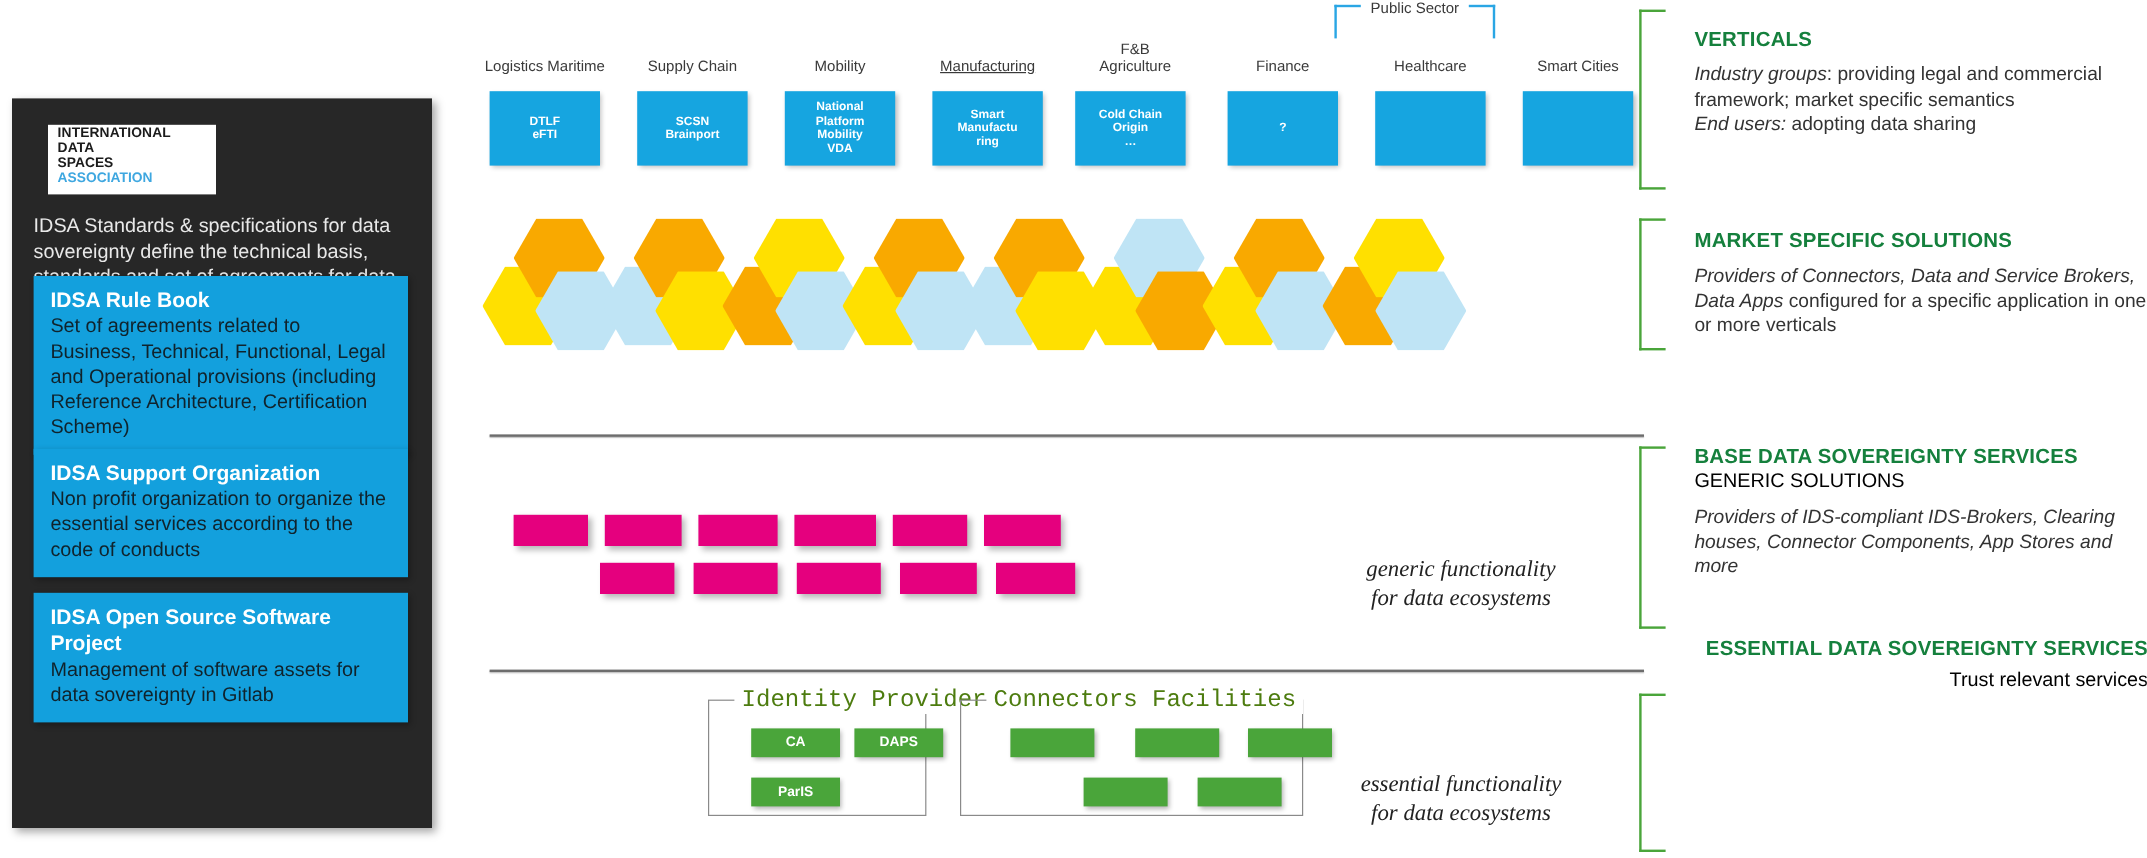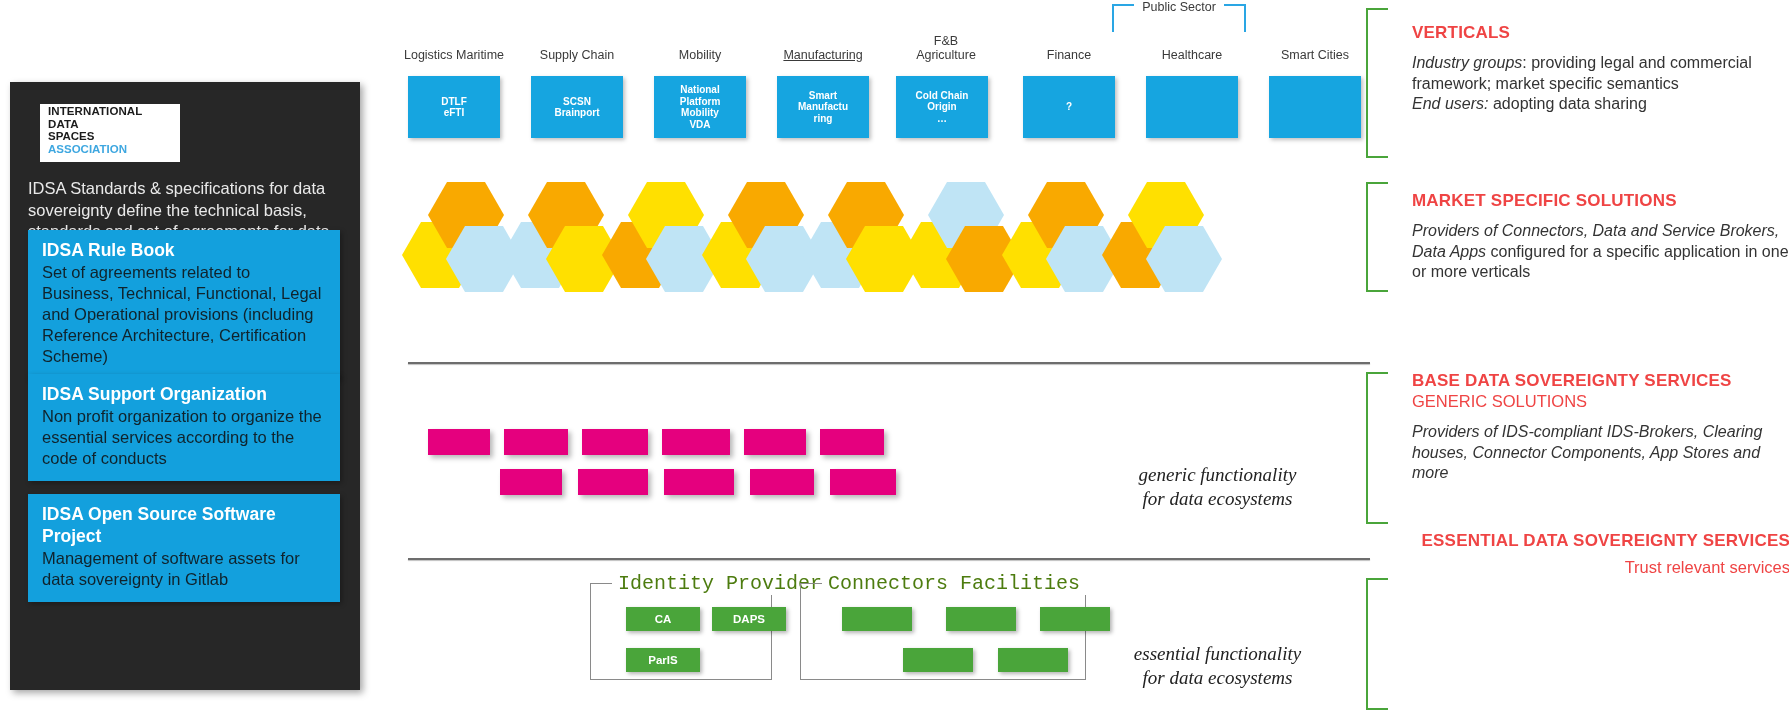--- a/index.html
+++ b/index.html
@@ -98,22 +98,22 @@
         color:#ffffff;font-size:11.5px;font-weight:bold;margin-left:28px;}
 
   
   .rbracket{position:absolute;width:22px;}
   .rbracket .v{position:absolute;left:0;top:0;width:2px;height:100%;background:#4aa53a;}
   .rbracket .t{position:absolute;left:0;top:0;width:22px;height:2px;background:#4aa53a;}
   .rbracket .b{position:absolute;left:0;bottom:0;width:22px;height:2px;background:#4aa53a;}
 
   
   .rblock{position:absolute;left:1412px;width:378px;}
-  .rtitle{font-size:17px;font-weight:bold;color:#ef4444;letter-spacing:.2px;line-height:21px;}
-  .rsub{font-size:16.5px;color:#ef4444;line-height:21px;}
+  .rtitle{font-size:17px;font-weight:bold;color:#15803d;letter-spacing:.2px;line-height:21px;}
+  .rsub{font-size:16.5px;color:#000000;line-height:21px;}
   .rbody{font-size:16px;color:#333333;line-height:20.5px;margin-top:10px;}
   .i{font-style:italic;}
 
   
   .annot{
     position:absolute;font-family:"Liberation Serif",serif;font-style:italic;
     font-size:19px;color:#222;line-height:24px;text-align:center;
   }
 </style>
 </head>

